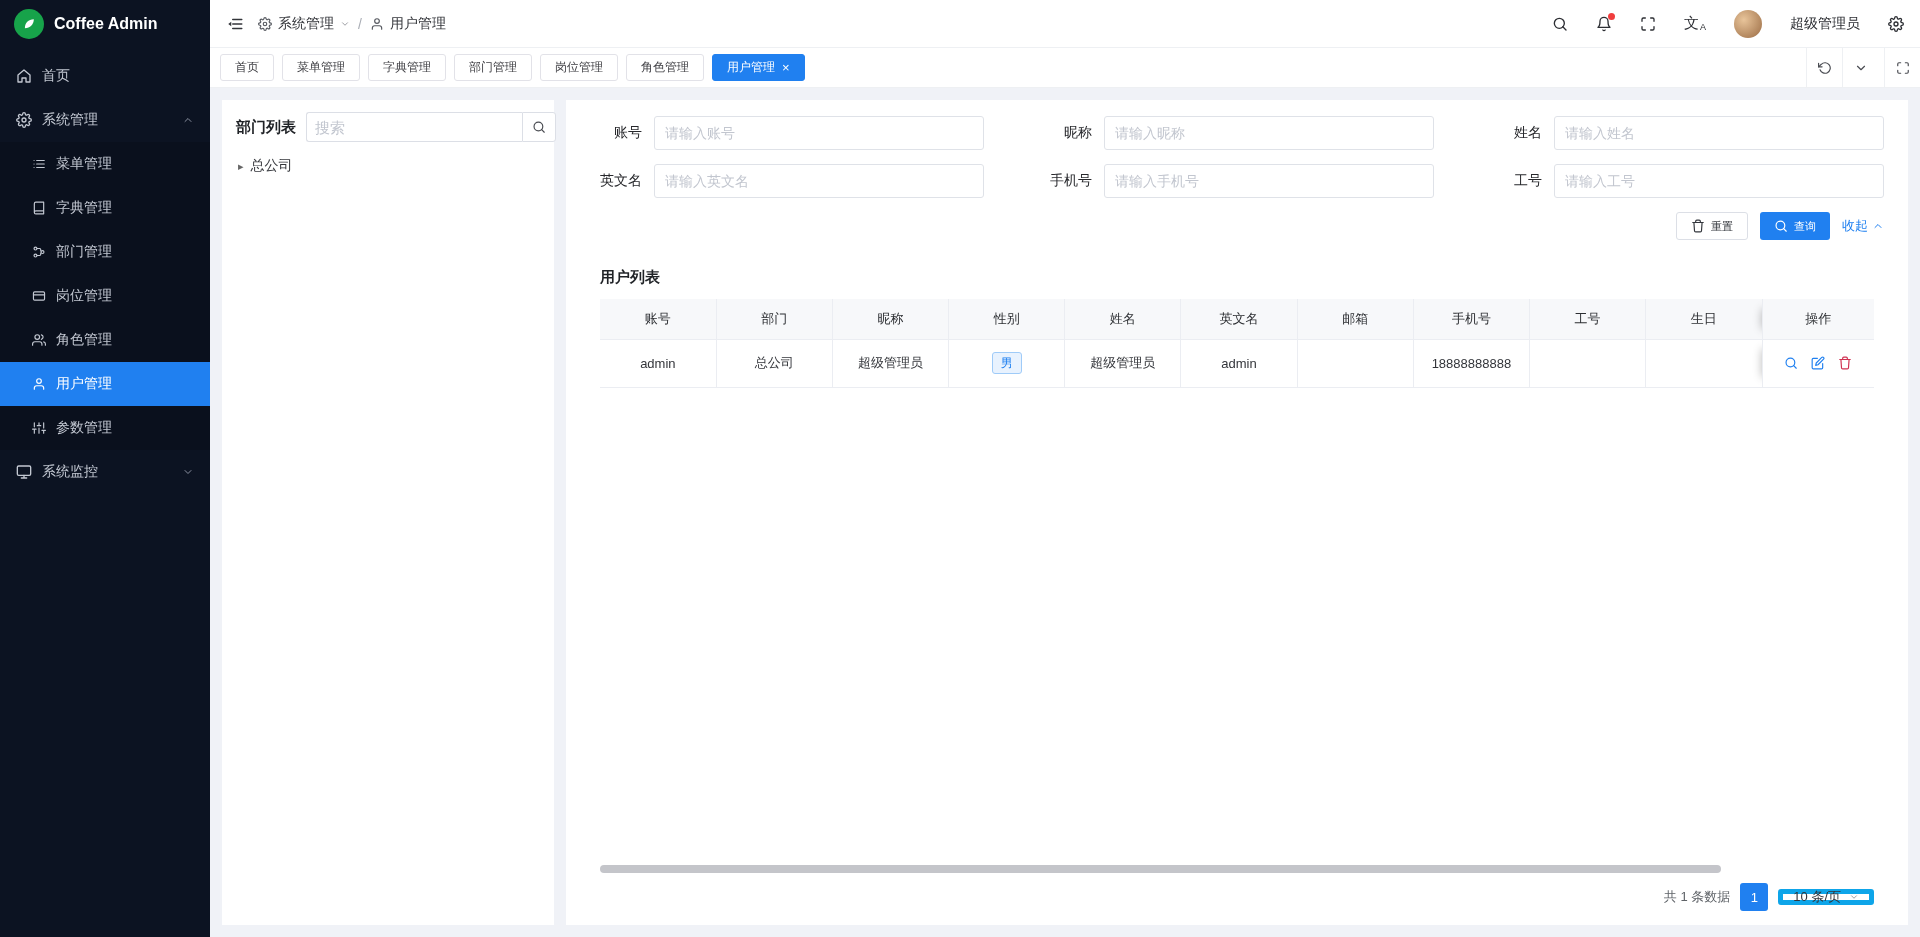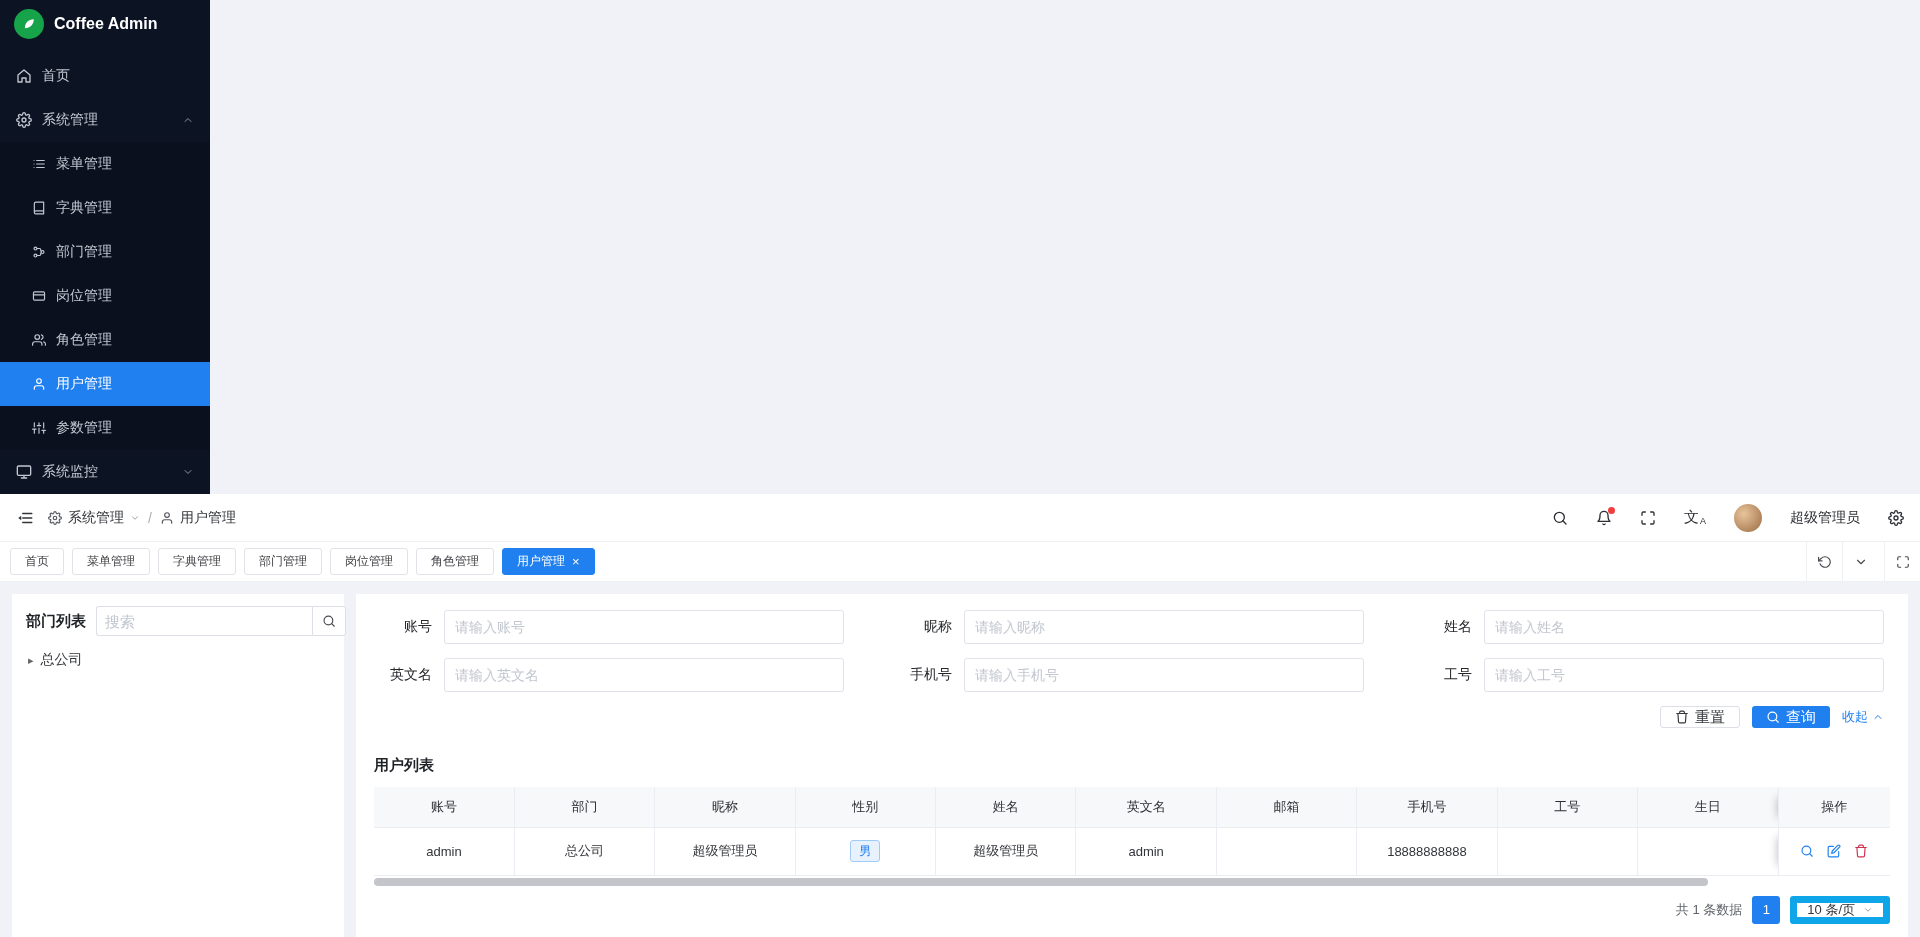--- a/index.html
+++ b/index.html
@@ -1,18 +1,18 @@
 <!DOCTYPE html>
 <html><head>
 <meta charset="utf-8">
 <style>
   * { margin:0; padding:0; box-sizing:border-box; }
   html,body { width:1920px; height:937px; overflow:hidden; }
   body { font-family:"Liberation Sans","DejaVu Sans",sans-serif; font-size:14px; color:#33353a; background:#f0f2f7; }
-  .app { display:flex; width:100%; height:100%;flex-direction:column; }
+  .app { display:flex; width:100%; height:100%; }
 
   
   .ic { width:16px; height:16px; stroke:currentColor; fill:none; stroke-width:2; stroke-linecap:round; stroke-linejoin:round; display:inline-block; vertical-align:middle; flex:none; }
   .ic12 { width:12px; height:12px; } .ic14 { width:14px; height:14px; } .ic18 { width:18px; height:18px; } .ic10 { width:10px; height:10px; }
 
   
   .sidebar { width:210px; flex:none; background:#0c1322; color:#c3c8d2; display:flex; flex-direction:column; }
   .logo { height:48px; display:flex; align-items:center; gap:10px; padding:0 14px; color:#fff; font-weight:bold; font-size:16px; }
   .logo-badge { width:30px; height:30px; border-radius:50%; background:#17a34a; display:flex; align-items:center; justify-content:center; flex:none; }
   .menu { margin-top:6px; }
@@ -66,49 +66,49 @@
   .work { flex:1; display:flex; flex-direction:column; gap:0; min-width:0; }
 
   .filter-card { padding:16px 24px 14px; }
   .f-grid { display:grid; grid-template-columns:repeat(3,1fr); column-gap:56px; row-gap:14px; }
   .field { display:flex; align-items:center; }
   .field label { flex:none; width:64px; text-align:right; padding-right:12px; color:#27282c; white-space:nowrap; }
   .field input { flex:1; min-width:0; height:34px; border:1px solid #dfe2e8; border-radius:3px; padding:0 10px; font-size:14px; color:#333; outline:none; }
   .field input::placeholder { color:#c2c6cf; }
   .f-actions { display:flex; justify-content:flex-end; align-items:center; gap:12px; margin-top:14px; }
 
-  .btn { height:22px; padding:0 14px; border-radius:3px; font-size:15px; display:inline-flex; align-items:center; gap:6px; cursor:pointer; border:none; font-family:inherit; }
+  .btn { height:28px; padding:0 14px; border-radius:3px; font-size:11px; display:inline-flex; align-items:center; gap:6px; cursor:pointer; border:none; font-family:inherit; }
   .btn-plain { background:#fff; border:1px solid #dcdfe6; color:#33363c; }
   .btn-primary { background:#2080f0; color:#fff; }
   .btn-warning { background:#f0a020; color:#fff; }
   .link-collapse { color:#2080f0; font-size:13px; display:flex; align-items:center; gap:4px; cursor:pointer; }
 
   
-  .table-card { flex:1; padding:14px 18px 10px; display:flex; flex-direction:column; min-height:0; }
+  .table-card { flex:1; padding:14px 34px 10px; display:flex; flex-direction:column; min-height:0; }
   .t-head { display:flex; align-items:center; justify-content:space-between; margin-bottom:12px; }
   .t-title { font-size:15px; font-weight:bold; color:#1f2226; }
   .t-actions { display:flex; align-items:center; gap:14px; }
   .t-icon { color:#4b4e55; cursor:pointer; display:flex; }
 
   table { width:100%; border-collapse:collapse; table-layout:fixed; font-size:13px; }
   th { height:40px; background:#f7f8fa; color:#2c2e32; font-weight:normal; border-bottom:1px solid #ebedf2; border-right:1px solid #ebedf2; text-align:center; }
   td { height:48px; text-align:center; color:#33353a; border-bottom:1px solid #ebedf2; border-right:1px solid #ebedf2; background:#fff; }
   th:last-child, td:last-child { border-right:none; box-shadow:-10px 0 10px -10px rgba(0,0,0,.28); }
   .tag-male { display:inline-block; padding:1px 8px; font-size:12px; color:#2080f0; background:#e8f2fe; border:1px solid #9fcbf8; border-radius:3px; line-height:18px; }
   .ops { display:flex; align-items:center; justify-content:center; gap:13px; }
   .op { cursor:pointer; display:flex; }
   .op-view, .op-edit { color:#2080f0; }
   .op-del { color:#d03050; }
 
   .t-filler { flex:1; }
   .h-scrollbar { height:8px; margin:2px 0 8px; }
   .h-thumb { height:8px; width:88%; background:#c4c5ca; border-radius:4px; cursor:pointer; }
   .t-foot { display:flex; justify-content:flex-end; align-items:center; gap:10px; font-size:13px; color:#5f6368; padding:2px 0 4px; }
   .page-btn { min-width:28px; height:28px; background:#2080f0; color:#fff; border:none; border-radius:3px; font-size:13px; cursor:pointer; }
-  .page-size { height:28px; border:7px solid #0ea5e9; border-radius:3px; padding:0 10px; display:flex; align-items:center; gap:8px; color:#33353a; background:#fff; cursor:pointer; }
+  .page-size { height:16px; border:5px solid #0ea5e9; border-radius:3px; padding:0 10px; display:flex; align-items:center; gap:8px; color:#33353a; background:#fff; cursor:pointer; }
   .page-size .ic { color:#8a8d93; }
 </style>
 </head>
 <body>
 
 <svg width="0" height="0" style="position:absolute">
 <defs>
   <symbol id="i-home" viewBox="0 0 24 24">
         <path d="M3 10.5 12 3l9 7.5V21h-6v-6h-6v6H3z"></path>
       </symbol>

